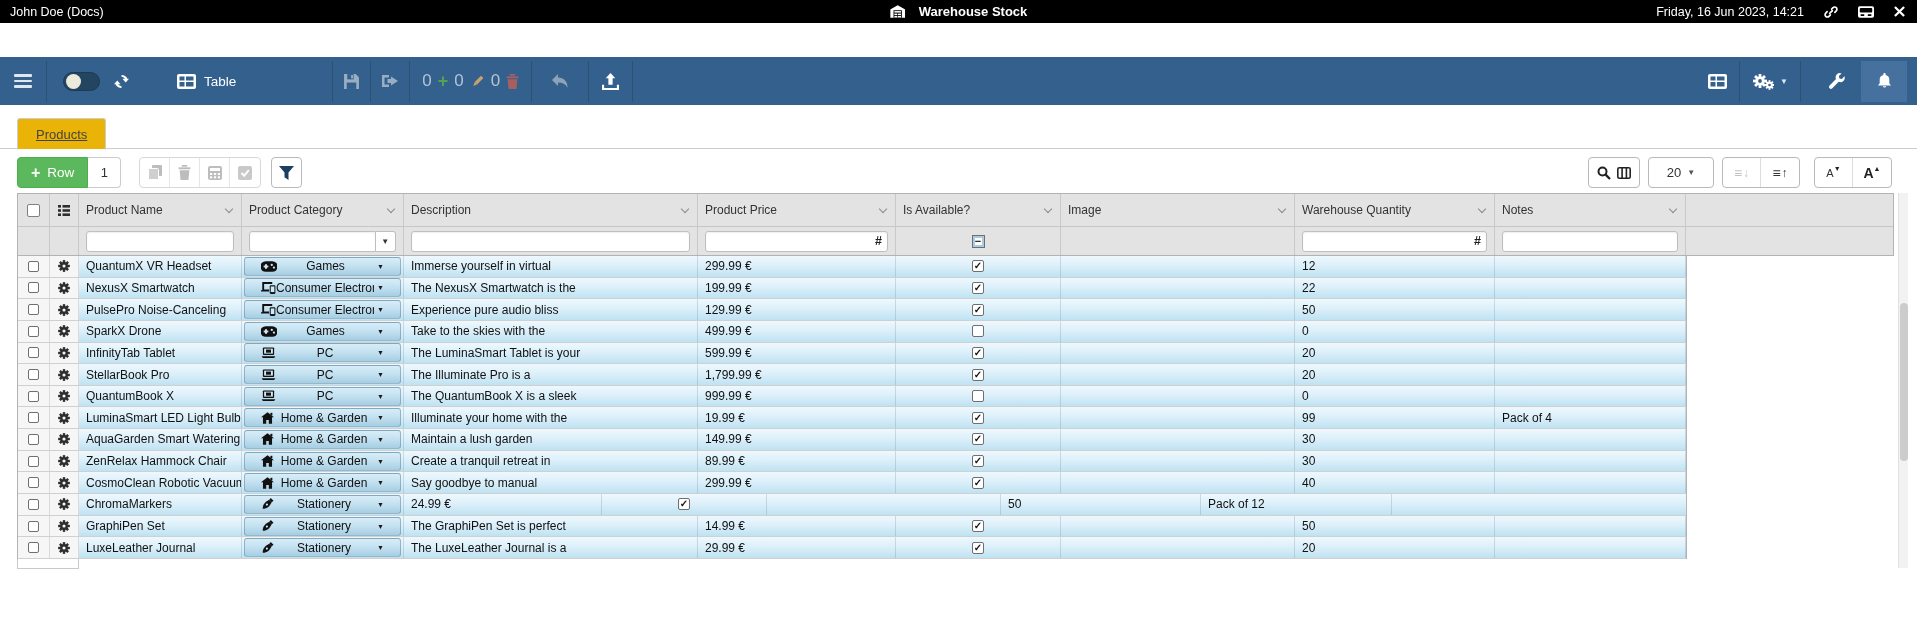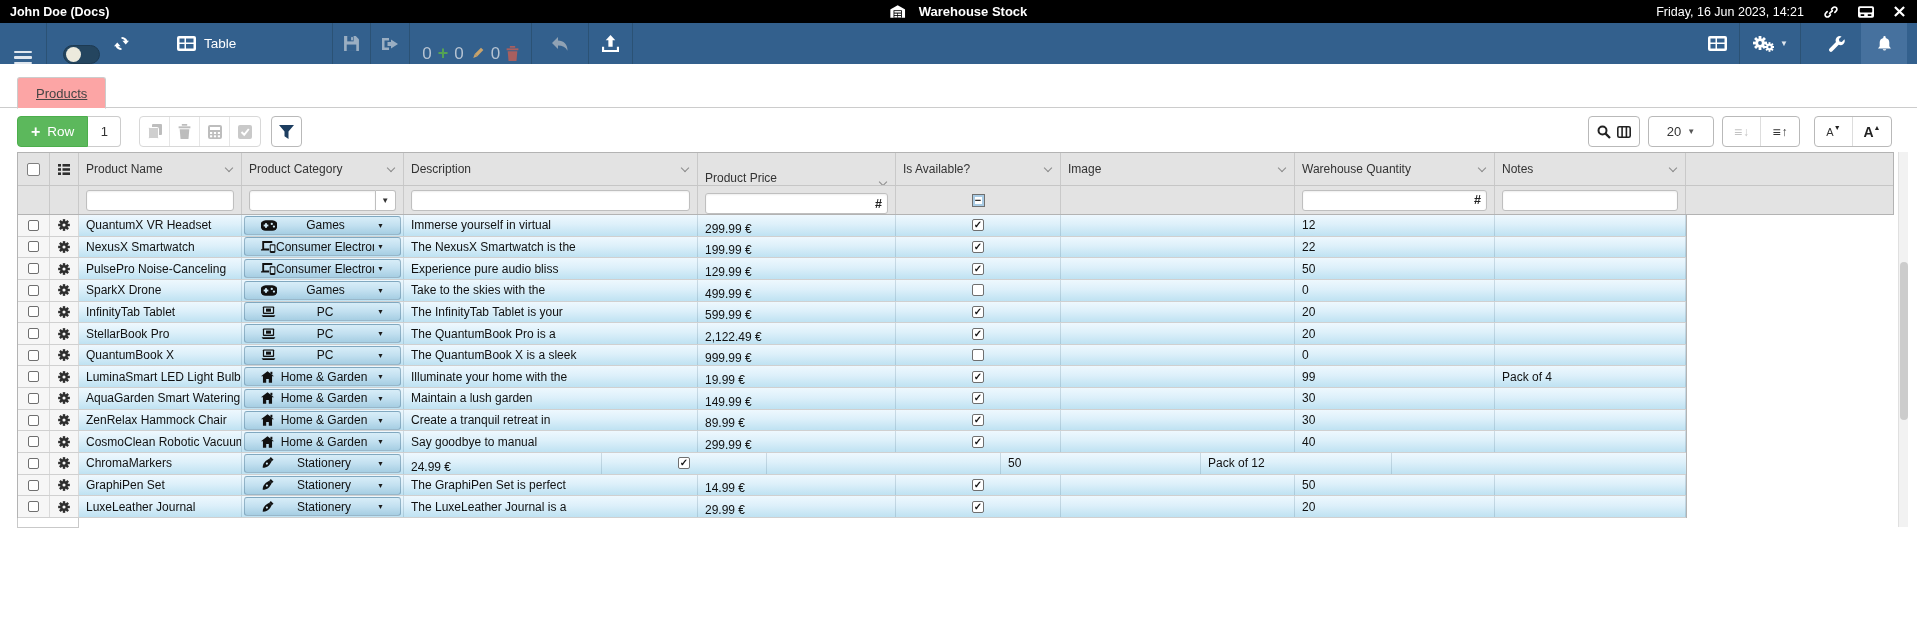--- a/index.html
+++ b/index.html
@@ -2,46 +2,46 @@
 <html><head>
 <meta charset="utf-8">
 <style>
   * { margin:0; padding:0; box-sizing:border-box; }
   html,body { width:1917px; height:643px; background:#fff; overflow:hidden;
               font-family:"Liberation Sans", sans-serif; }
 
   
   .titlebar { height:23px; background:#000; color:#fff; display:flex; align-items:center;
               position:relative; font-size:12.5px; }
-  .tb-left { padding-left:10px;font-weight:bold; }
+  .tb-left { padding-left:10px; }
   .tb-center { position:absolute; left:50%; transform:translateX(-50%); display:flex;
                align-items:center; gap:14px; font-weight:bold; font-size:13px; }
   .tb-right { margin-left:auto; display:flex; align-items:center; gap:20px; padding-right:12px; }
   .tb-ico { display:flex; align-items:center; }
 
   
-  .bluebar { height:41px; background:#33608d; display:flex; align-items:flex-end; color:#fff; }
+  .bluebar { height:48px; background:#33608d; display:flex; align-items:center; color:#fff;margin-top:34px; }
   .vsep { width:1px; height:41px; background:#2b5275; flex:0 0 auto; }
   .bb-item { display:flex; align-items:center; justify-content:center; height:41px; }
   .burger { width:18px; display:flex; flex-direction:column; gap:3px; margin:0 14px; cursor:pointer; }
   .burger div { height:2.5px; background:#dfe6ee; border-radius:1px; }
   .toggle { width:37px; height:19px; border-radius:10px; background:#24455f;
             border:1px solid #1d3a52; position:relative; margin:0 14px 0 16px; }
   .toggle .knob { position:absolute; left:2px; top:1px; width:15px; height:15px;
                   border-radius:50%; background:#eceadd; }
   .tbl-group { display:flex; align-items:center; gap:8px; margin:0 0 0 48px; font-size:13.5px; }
   .counters { display:flex; align-items:center; gap:6px; font-size:17px; color:#b6c3d2; margin:0 12px; }
   .counters .plus { color:#54a254; font-weight:bold; font-size:18px; }
   .belltile { width:46px; height:41px; background:#46719e; display:flex; align-items:center;
               justify-content:center; }
   .mr8{margin:0 10px;} .ml12{margin-left:12px;}
 
   
   .tabbar { margin-top:12px; padding-left:17px; border-bottom:1px solid #ccc; height:32px; }
-  .tab { display:inline-flex; align-items:center; height:32px; padding:0 18px; background:#fca5a5;
+  .tab { display:inline-flex; align-items:center; height:32px; padding:0 18px; background:#eab308;
          border:1px solid #ccc; border-bottom:1px solid #fff; border-radius:3px 3px 0 0;
          position:relative; top:1px; font-size:13px; color:#444; text-decoration:underline; cursor:pointer; }
 
   
   .row-toolbar { margin:8px 25px 0 17px; display:flex; justify-content:space-between; align-items:center; }
   .lt, .rt { display:flex; align-items:center; }
   .add-btn { height:31px; background:#5cb85c; border:1px solid #4cae4c; border-radius:4px 0 0 4px;
              color:#fff; font-size:13.5px; display:flex; align-items:center; gap:7px; padding:0 13px; cursor:pointer; }
   .add-btn .plus { font-size:16px; font-weight:bold; }
   .row-num { width:33px; height:31px; border:1px solid #ccc; border-left:none; border-radius:0 4px 4px 0;
@@ -108,21 +108,21 @@
   .cb.big { width:12px; height:12px; }
   .cb-hdr { width:13px; height:13px; border:1px solid #808080; background:#fff; border-radius:2px; cursor:pointer; }
   .catcell { padding:0 2px; }
   .catbtn { display:flex; align-items:center; width:100%; height:19px; border-radius:3px;
             background:linear-gradient(180deg,#d8edf8 0%,#c2e0f0 50%,#a6cee3 100%);
             border:1px solid rgba(90,130,155,0.5); padding:0 16px; cursor:pointer; }
   .caticon { display:flex; align-items:center; flex:0 0 auto; }
   .cattext { flex:1; text-align:center; font-size:12px; color:#111; overflow:hidden; white-space:nowrap; }
   .catcaret { flex:0 0 auto; font-size:7px; color:#1a1a1a; margin-left:3px; }
   .c0{width:32px;flex:0 0 32px;} .c1{width:29px;flex:0 0 29px;} .c2{width:163px;flex:0 0 163px;align-items:center;}
-  .c3{width:162px;flex:0 0 162px;} .c4{width:294px;flex:0 0 294px;} .c5{width:198px;flex:0 0 198px;align-items:flex-end;}
+  .c3{width:162px;flex:0 0 162px;} .c4{width:294px;flex:0 0 294px;} .c5{width:198px;flex:0 0 198px;}
   .c6{width:165px;flex:0 0 165px;} .c7{width:234px;flex:0 0 234px;align-items:center;} .c8{width:200px;flex:0 0 200px;}
   .c9{width:191px;flex:0 0 191px;} .filler{flex:1;border-right:none;}
   .stub { width:62px; height:10px; background:#fff; border:1px solid #c9c9c9; border-top:none; }
 
   .v-scroll { position:absolute; top:0; left:1881px; width:10px; height:375px; background:#f2f2f2;
               border-left:1px solid #e0e0e0; }
   .v-thumb { position:absolute; top:110px; left:1px; width:8px; height:158px; background:#ccc;
              border-radius:4px; cursor:pointer; }
 </style>
 </head>
@@ -677,21 +677,21 @@
                 <rect fill="#111" x="3" width="18" height="12" rx="1.5"></rect>
                 <rect fill="#cfe9f6" x="5" y="2" width="14" height="8"></rect>
                 <rect fill="#111" x="8" y="3.5" width="8" height="5"></rect>
                 <path fill="#111" d="M1 14h22l-2 3H3z"></path>
               </svg>
             </span>
             <span class="cattext">PC</span>
             <span class="catcaret">▼</span>
           </div>
         </div>
-        <div class="dc c4">The InfinityTab Tablet is your</div>
+        <div class="dc c4">The LuminaSmart Tablet is your</div>
         <div class="dc c5">599.99 €</div>
         <div class="dc c6 center">
           <span class="cb big on">✓</span>
         </div>
         <div class="dc c7"></div>
         <div class="dc c8">20</div>
         <div class="dc c9"></div>
       </div>
       <div class="d-row">
         <div class="dc c0 sys">
@@ -717,22 +717,22 @@
                 <rect fill="#111" x="3" width="18" height="12" rx="1.5"></rect>
                 <rect fill="#cfe9f6" x="5" y="2" width="14" height="8"></rect>
                 <rect fill="#111" x="8" y="3.5" width="8" height="5"></rect>
                 <path fill="#111" d="M1 14h22l-2 3H3z"></path>
               </svg>
             </span>
             <span class="cattext">PC</span>
             <span class="catcaret">▼</span>
           </div>
         </div>
-        <div class="dc c4">The QuantumBook Pro is a</div>
-        <div class="dc c5">2,122.49 €</div>
+        <div class="dc c4">The Illuminate Pro is a</div>
+        <div class="dc c5">1,799.99 €</div>
         <div class="dc c6 center">
           <span class="cb big on">✓</span>
         </div>
         <div class="dc c7"></div>
         <div class="dc c8">20</div>
         <div class="dc c9"></div>
       </div>
       <div class="d-row">
         <div class="dc c0 sys">
           <span class="cb"></span>

